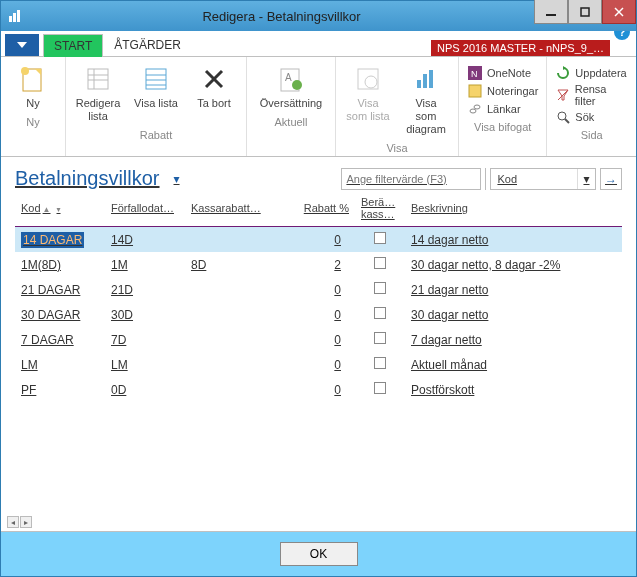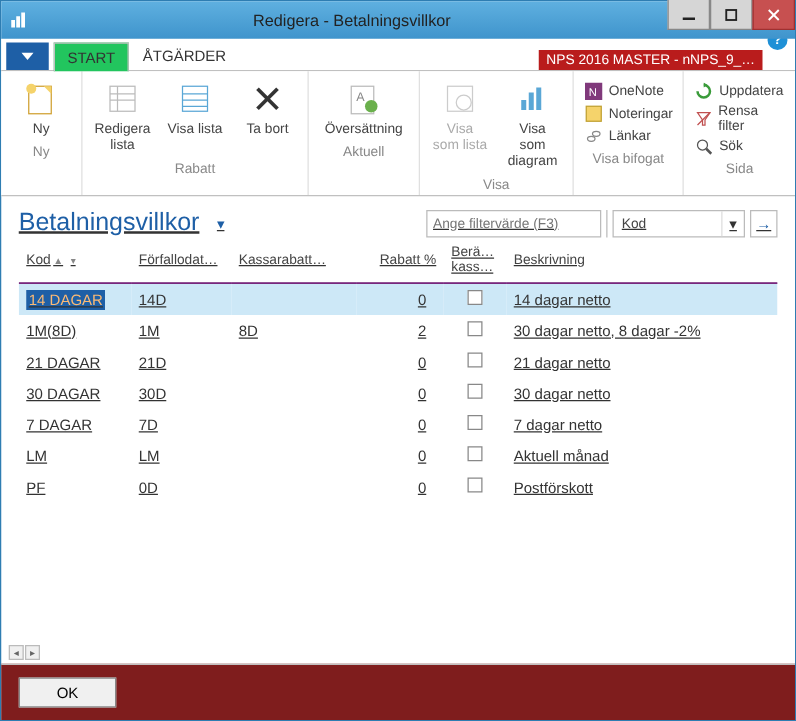--- a/index.html
+++ b/index.html
@@ -46,21 +46,21 @@
   .grid { flex: 1; overflow: auto; }
   table { border-collapse: collapse; width: 100%; }
   th { text-align: left; font-weight: normal; font-size: 11px; color: #444; padding: 6px 6px; border-bottom: 1px solid #701a75; }
   th .sort { font-size: 8px; color: #888; margin-left: 2px; }
   td { padding: 5px 6px; font-size: 12px; color: #333; }
   tr.selected td { background: #cde8f7; }
   tr.selected td.kod span { background: #1e5fa6; color: #fdba74; padding: 1px 2px; }
   .num { text-align: right; padding-right: 14px; }
   .chk { text-align: center; }
   .chkbox { width: 12px; height: 12px; border: 1px solid #888; display: inline-block; background: #fff; }
-  .footer { border-top: 1px solid #c0c0c0; padding: 10px 14px; display: flex; justify-content: flex-start; background: #7f1d1d; }
+  .footer { border-top: 1px solid #c0c0c0; padding: 10px 14px; display: flex; justify-content: center; background: #7dd3fc; }
   .ok-btn { width: 78px; height: 24px; border: 1px solid #888; background: #f0f0f0; font-size: 12px; }
   .scroll-hint { position: absolute; bottom: 48px; left: 6px; display: flex; gap: 1px; }
   .scroll-hint div { width: 12px; height: 12px; border: 1px solid #bbb; background: #f0f0f0; font-size: 8px; display: flex; align-items: center; justify-content: center; color: #666; }
 </style>
 </head>
 <body>
 
 <div class="window">
   <div class="titlebar">
     <div class="titlebar-icon">

